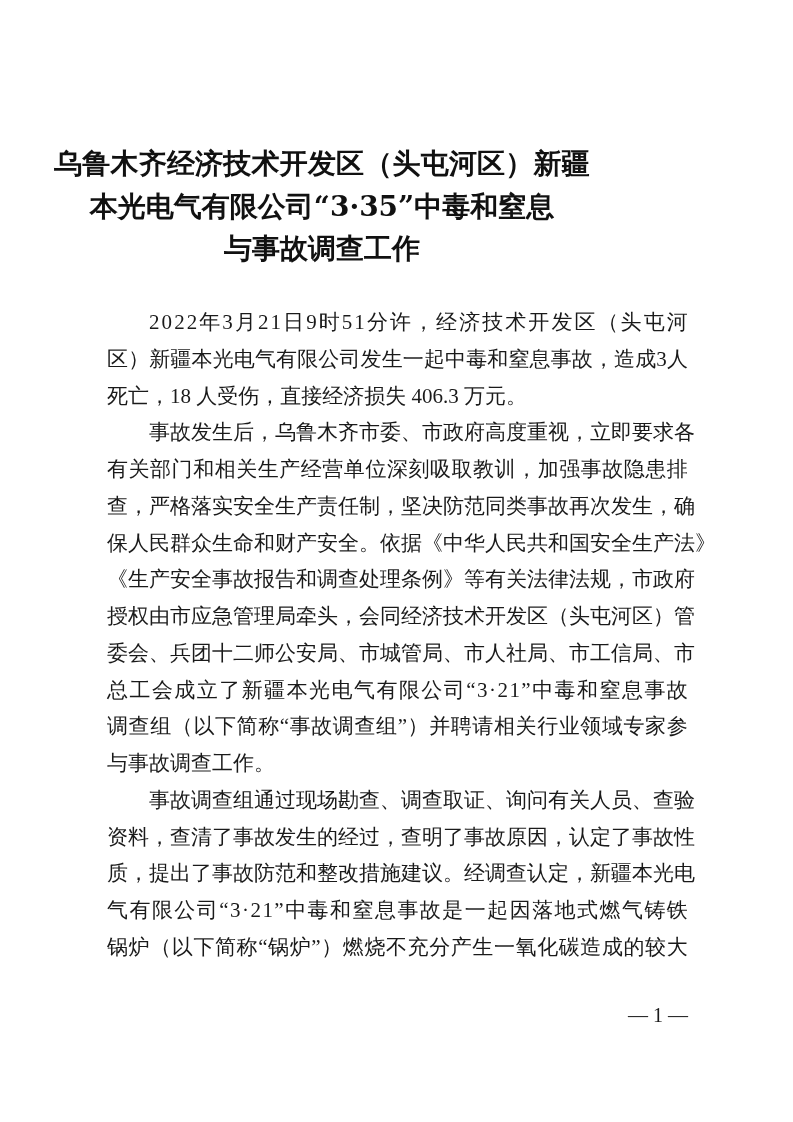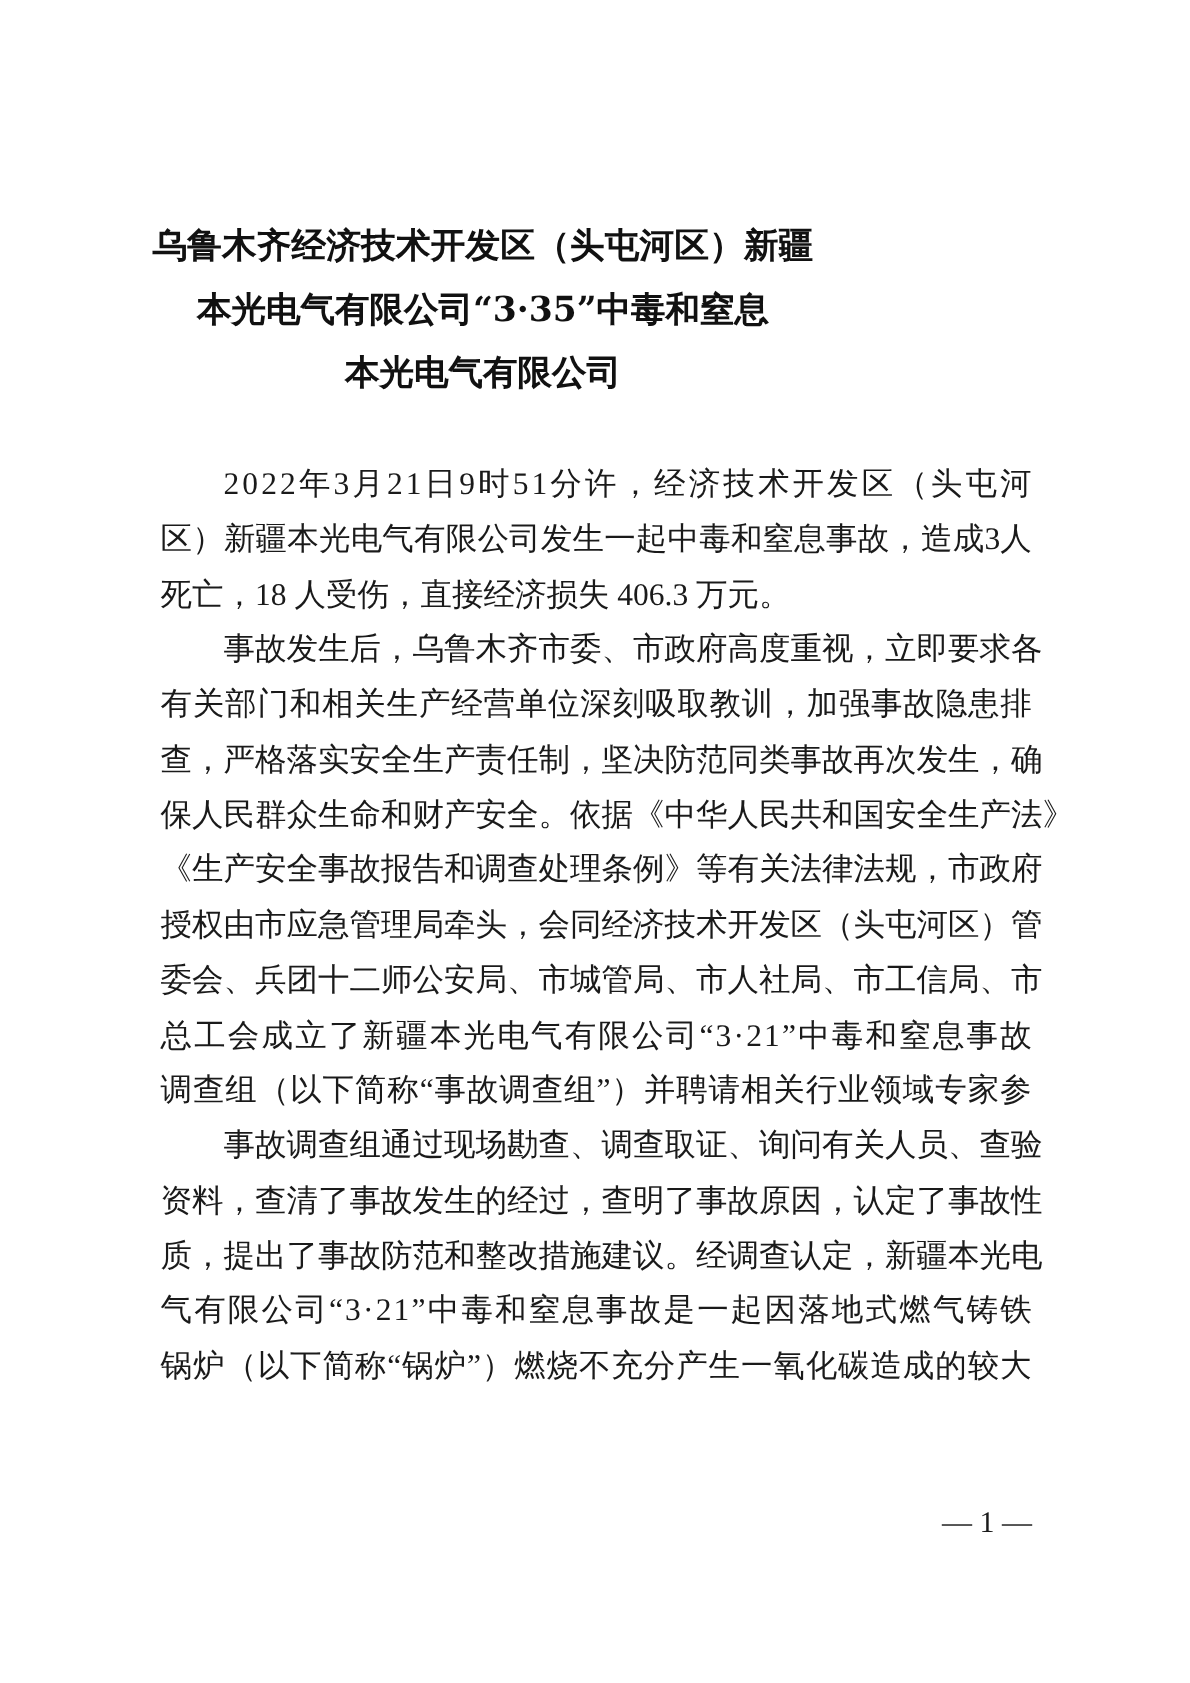--- a/index.html
+++ b/index.html
@@ -22,21 +22,21 @@
     background: #ffffff;
   }
   .title {
     position: absolute;
     left: 0;
     width: 644px;
     top: 143px;
     margin: 0;
     font-family: "DejaVu Serif", "Liberation Serif", serif;
     font-weight: bold;
-    font-size: 23px;
+    font-size: 28px;
     color: #111111;
   }
   .title-line {
     display: block;
     text-align: center;
     height: 42.5px;
     line-height: 42.5px;
     white-space: nowrap;
   }
   .title-line.l1 { letter-spacing: 0.2px; }
@@ -79,21 +79,21 @@
   }
 </style>
 </head>
 <body>
 
 <div class="page">
 
   <h1 class="title">
     <span class="title-line l1">乌鲁木齐经济技术开发区（头屯河区）新疆</span>
     <span class="title-line">本光电气有限公司“3·35”中毒和窒息</span>
-    <span class="title-line">本光电气有限公司</span>
+    <span class="title-line">与事故调查工作</span>
   </h1>
 
   <div class="body">
 
     <div>
       <span class="line indent" style="text-align-last: left;"><span style="display: inline-flex; justify-content: space-between; width: 100%;">
             <span>2</span>
             <span>0</span>
             <span>2</span>
             <span>2</span>
@@ -418,20 +418,21 @@
             <span>相</span>
             <span>关</span>
             <span>行</span>
             <span>业</span>
             <span>领</span>
             <span>域</span>
             <span>专</span>
             <span>家</span>
             <span>参</span>
           </span></span>
+      <span class="line last">与事故调查工作。</span>
     </div>
 
     <div>
       <span class="line indent" style="text-align-last: left;"><span style="display: inline-flex; justify-content: space-between; width: 100%;">
             <span>事</span>
             <span>故</span>
             <span>调</span>
             <span>查</span>
             <span>组</span>
             <span>通</span>

